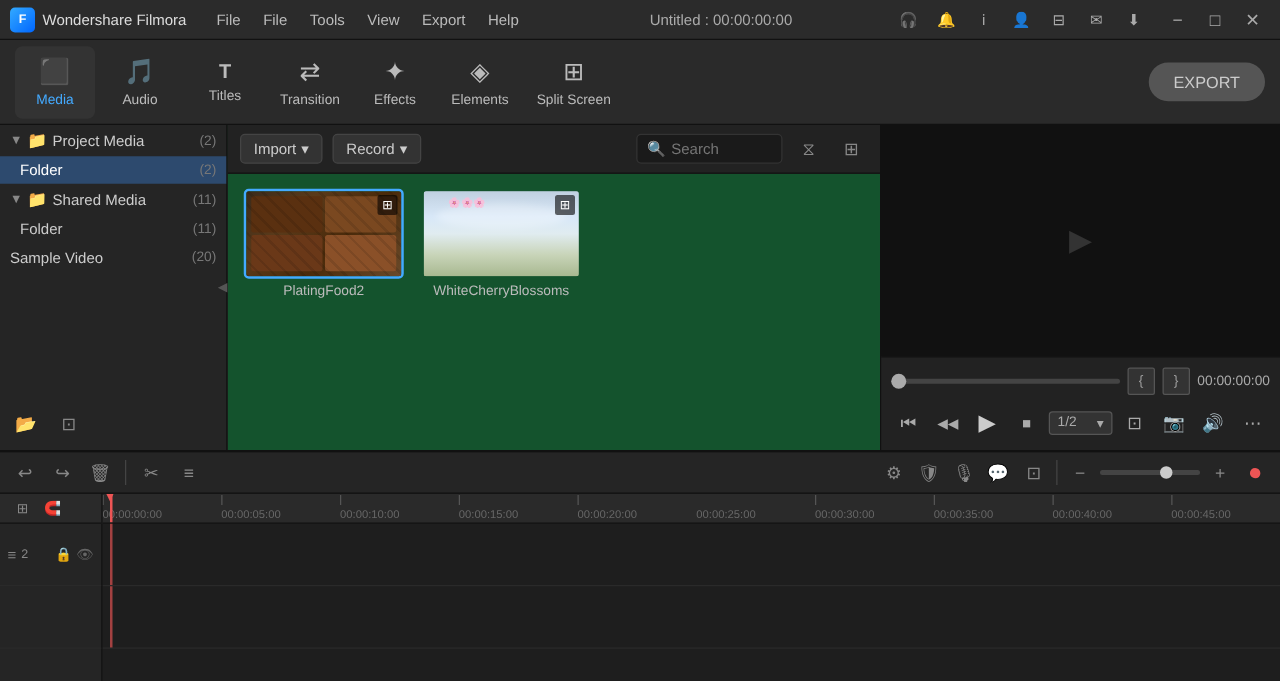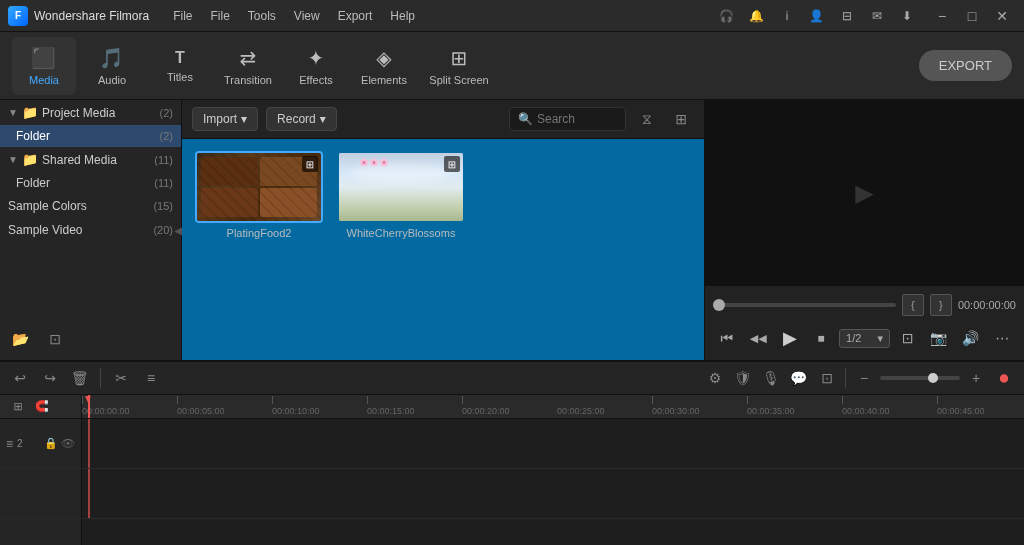--- a/index.html
+++ b/index.html
@@ -139,21 +139,21 @@
       display: flex; align-items: center; justify-content: center;
     }
     .resize-handle::after {
       content: '◀';
       font-size: 10px; color: #555;
     }
 
     
     #center-panel {
       flex: 1;
-      background: #0369a1;
+      background: #14532d;
       display: flex;
       flex-direction: column;
       overflow: hidden;
     }
 
     
     #media-toolbar {
       display: flex; align-items: center; padding: 6px 10px; gap: 8px;
       border-bottom: 1px solid #111; background: #222;
     }
@@ -337,20 +337,21 @@
     <span class="app-name">Wondershare Filmora</span>
   </div>
   <div class="menu-items">
     <span class="menu-item">File</span>
     <span class="menu-item">File</span>
     <span class="menu-item">Tools</span>
     <span class="menu-item">View</span>
     <span class="menu-item">Export</span>
     <span class="menu-item">Help</span>
   </div>
+  <div class="title">Untitled : 00:00:00:00</div>
   <div class="icons-right">
     <div class="icon-btn">🎧</div>
     <div class="icon-btn">🔔</div>
     <div class="icon-btn">ℹ</div>
     <div class="icon-btn">👤</div>
     <div class="icon-btn">⊟</div>
     <div class="icon-btn">✉</div>
     <div class="icon-btn">⬇</div>
   </div>
   <div class="window-controls">
@@ -411,24 +412,20 @@
       <span class="arrow">▼</span>
       <span class="folder-icon">📁</span>
       <span class="item-name">Shared Media</span>
       <span class="item-count">(11)</span>
     </div>
     <div class="tree-sub-item">
       <span class="sub-name">Folder</span>
       <span class="sub-count">(11)</span>
     </div>
 
-    <div class="tree-item">
-      <span class="item-name">Sample Colors</span>
-      <span class="item-count">(15)</span>
-    </div>
 
     <div class="tree-item">
       <span class="item-name">Sample Video</span>
       <span class="item-count">(20)</span>
     </div>
 
     <div class="panel-bottom-icons">
       <div class="panel-icon-btn">📂</div>
       <div class="panel-icon-btn">⊡</div>
     </div>

